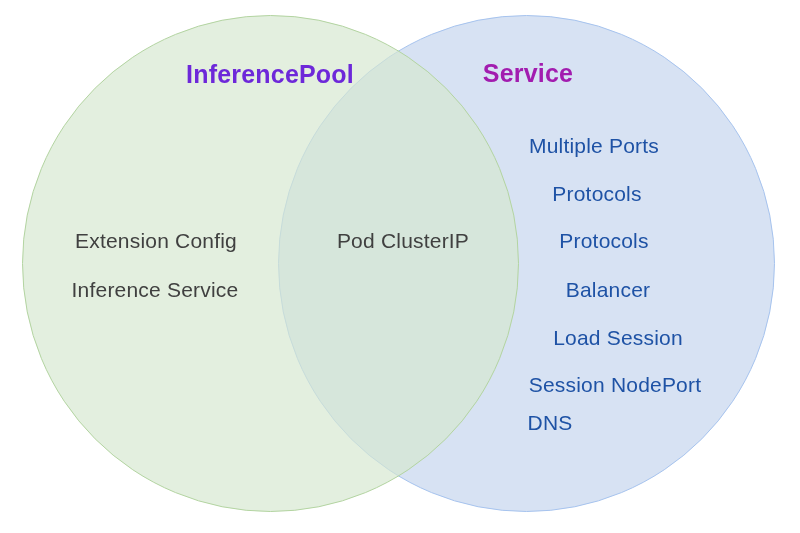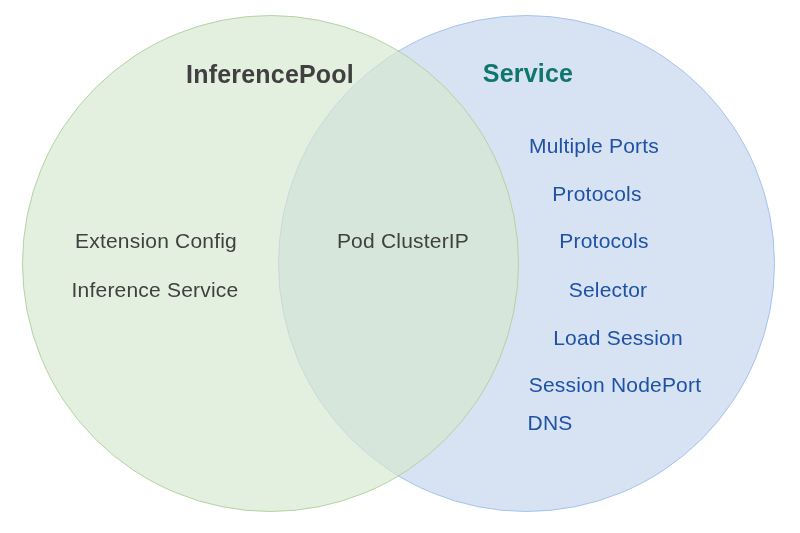--- a/index.html
+++ b/index.html
@@ -43,41 +43,41 @@
     white-space: nowrap;
     z-index: 3;
     font-size: 21px;
     letter-spacing: 0.2px;
   }
   .title {
     font-size: 25px;
     font-weight: 700;
   }
   .teal { color: #404040; }
-  .teal-title { color: #404040; }
+  .teal-title { color: #6d28d9; }
   .blue { color: #1e52a5; }
-  .blue-title { color: #0f766e; }
+  .blue-title { color: #a21caf; }
 </style>
 </head>
 <body>
 
 <div class="canvas">
 
   <div class="circle right-circle"></div>
   <div class="circle left-circle"></div>
 
   <div class="label title teal-title" style="left:270px; top:74px;">InferencePool</div>
   <div class="label title blue-title" style="left:528px; top:73px;">Service</div>
 
   <div class="label teal" style="left:156px; top:241px;">Extension Config</div>
   <div class="label teal" style="left:155px; top:290px;">Inference Service</div>
 
   <div class="label teal" style="left:403px; top:241px;">Pod ClusterIP</div>
 
   <div class="label blue" style="left:594px; top:146px;">Multiple Ports</div>
   <div class="label blue" style="left:597px; top:194px;">Protocols</div>
   <div class="label blue" style="left:604px; top:241px;">Protocols</div>
-  <div class="label blue" style="left:608px; top:290px;">Selector</div>
+  <div class="label blue" style="left:608px; top:290px;">Balancer</div>
   <div class="label blue" style="left:618px; top:338px;">Load Session</div>
   <div class="label blue" style="left:615px; top:385px;">Session NodePort</div>
   <div class="label blue" style="left:550px; top:423px;">DNS</div>
 
 </div>
 
 </body></html>

